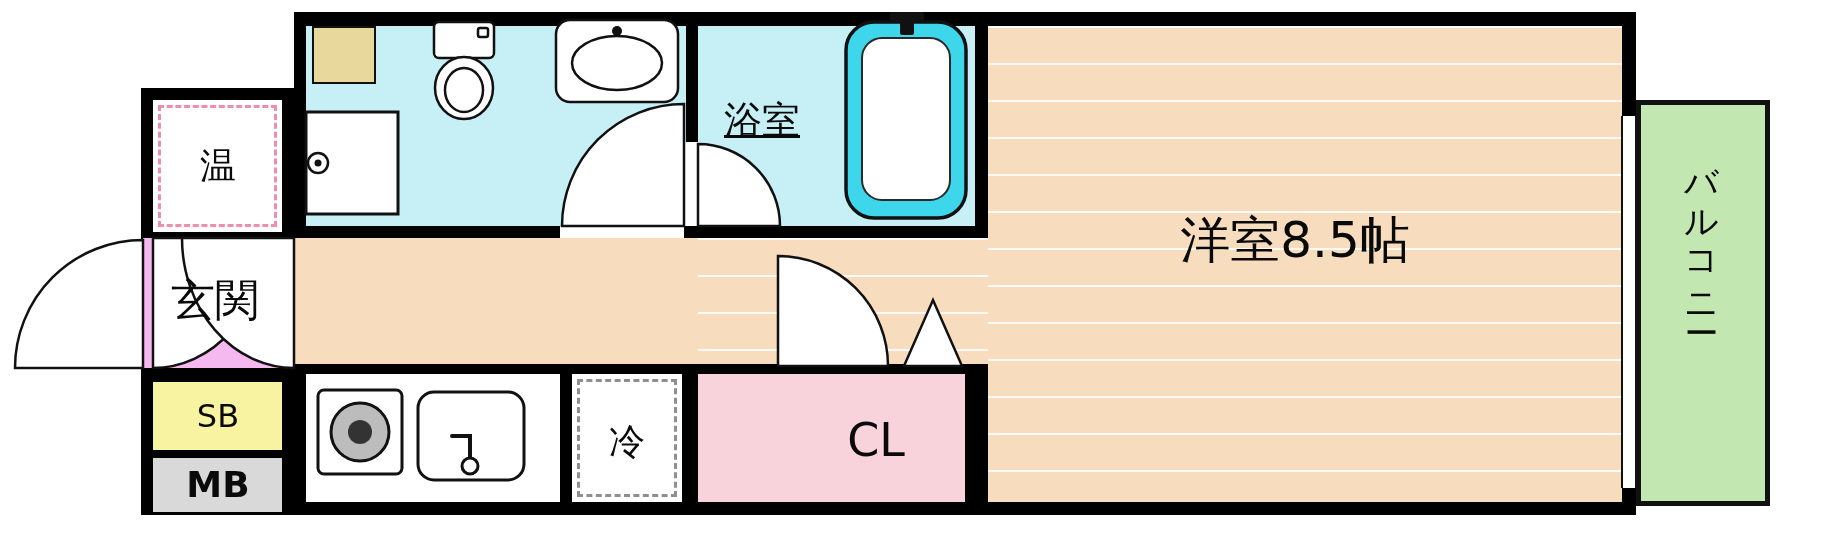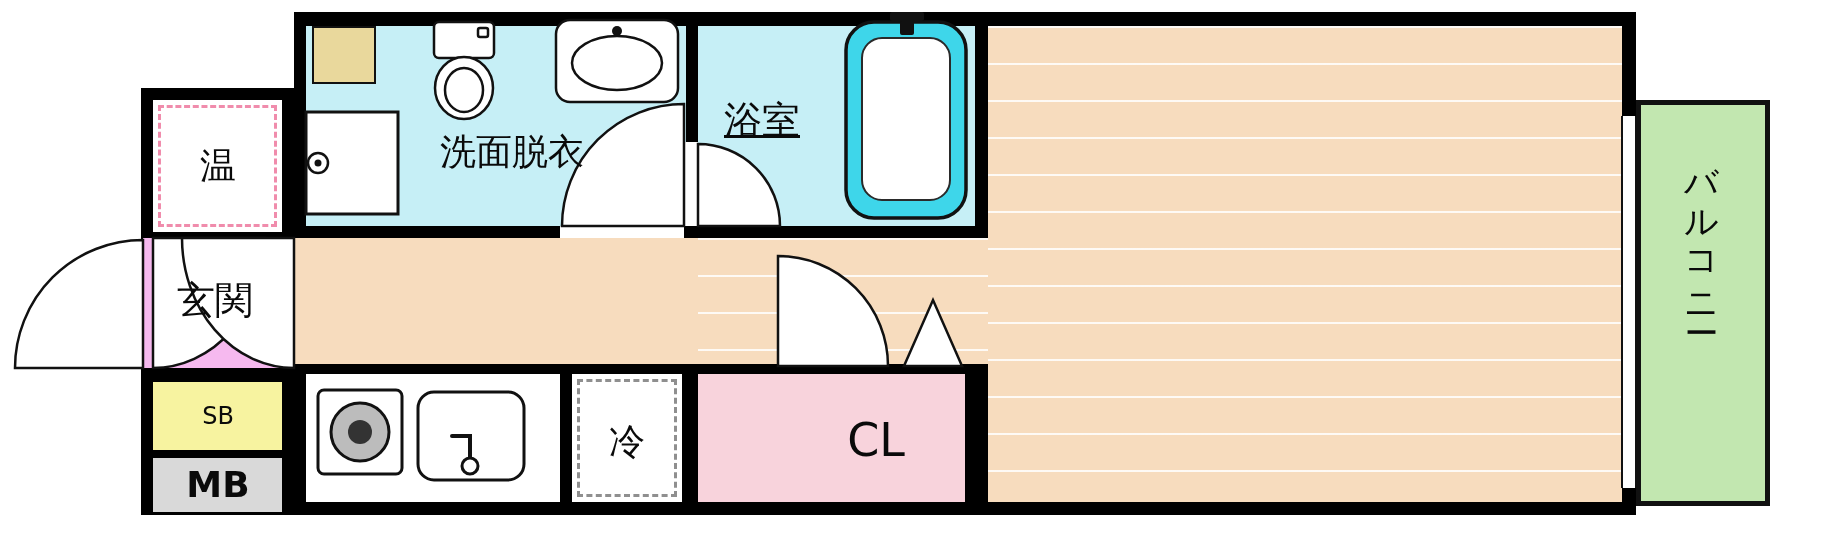--- a/index.html
+++ b/index.html
@@ -122,22 +122,22 @@
     </g>
 
     <g>
       <rect x="418" y="392" width="106" height="88" rx="16" fill="#ffffff" stroke="#111" stroke-width="3"></rect>
       <path d="M470,458 L470,436 L452,436" fill="none" stroke="#111" stroke-width="4" stroke-linecap="round"></path>
       <circle cx="470" cy="466" r="8" fill="#ffffff" stroke="#111" stroke-width="3"></circle>
     </g>
   </svg>
 
   <div class="label" style="left:218px;top:166px;font-size:36px;">温</div>
-  <div class="label" style="left:215px;top:300px;font-size:38px;">玄関</div>
-  <div class="label" style="left:218px;top:416px;font-size:24px;">SB</div>
+  <div class="label" style="left:215px;top:300px;font-size:44px;">玄関</div>
+  <div class="label" style="left:218px;top:416px;font-size:32px;">SB</div>
   <div class="label" style="left:218px;top:485px;font-size:36px;font-weight:bold;">MB</div>
-  <div class="label" style="left:512px;top:152px;font-size:36px;">洗面脱衣</div>
   <div class="label" style="left:762px;top:120px;font-size:38px;text-decoration:underline;">浴室</div>
+  <div class="label" style="left:1295px;top:240px;font-size:50px;">洋室8.5帖</div>
   <div class="label" style="left:627px;top:442px;font-size:36px;">冷</div>
   <div class="label" style="left:876px;top:440px;font-size:46px;">CL</div>
   <div class="label vertical" style="left:1702px;top:232px;font-size:34px;">バルコニー</div>
 
 </div>
 
 </body></html>

